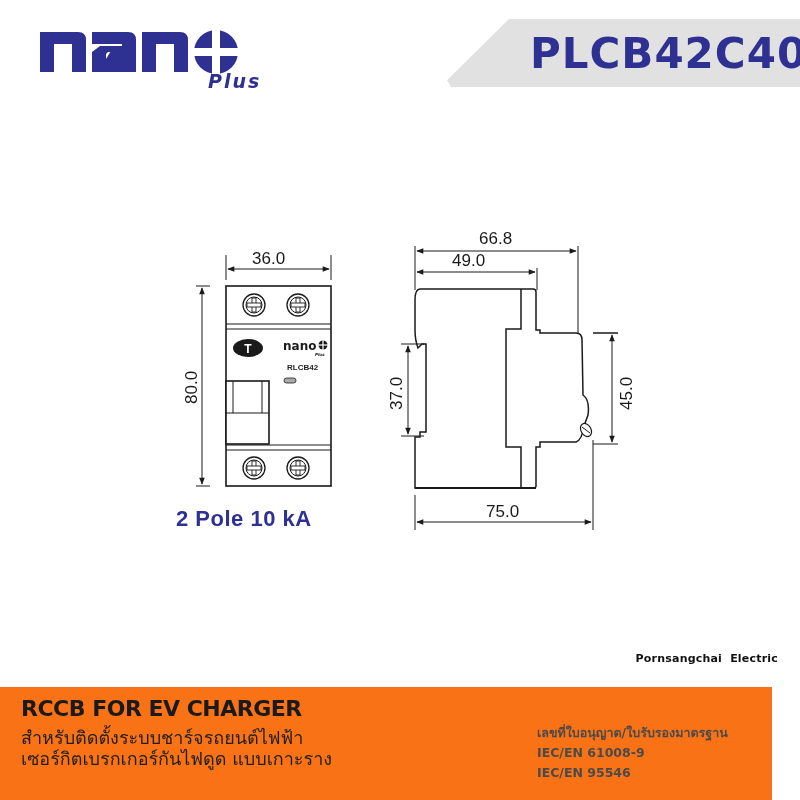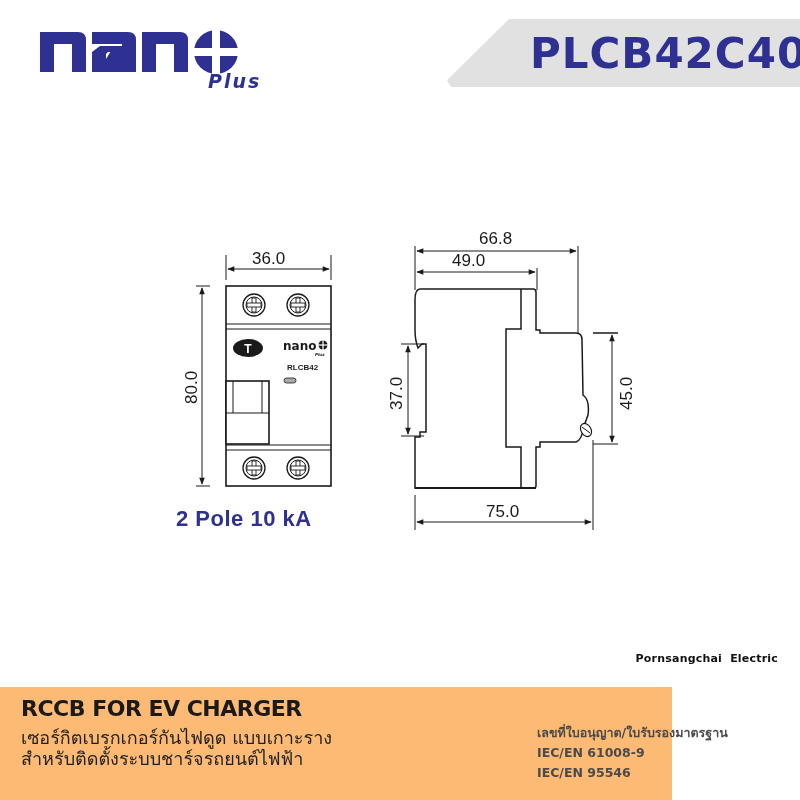--- a/index.html
+++ b/index.html
@@ -35,22 +35,22 @@
     color: #2e3192; letter-spacing: 0.5px;
   }
 
   .company {
     position: absolute; right: 22px; top: 652px;
     font-family: "DejaVu Sans", sans-serif; font-weight: bold; font-size: 11px; color: #111;
     letter-spacing: 0.2px; white-space: pre;
   }
 
   .footer {
-    position: absolute; left: 0; top: 687px; width: 672px; height: 113px;
-    background: #fdba74;
+    position: absolute; left: 0; top: 687px; width: 772px; height: 113px;
+    background: #f97316;
   }
   .product-title {
     position: absolute; left: 21px; top: 9px;
     font-family: "DejaVu Sans", sans-serif; font-weight: bold; font-size: 22px; color: #1a1a1a;
     letter-spacing: -0.5px;
   }
   .product-desc {
     position: absolute; left: 21px; top: 40px; width: 460px;
     font-family: "DejaVu Sans", sans-serif; font-size: 18px; line-height: 21px; color: #1f1f1f;
   }
@@ -189,21 +189,21 @@
   </g>
 </svg>
 
 <div class="pole-label">2 Pole 10 kA</div>
 
 <div class="company">Pornsangchai  Electric</div>
 
 <div class="footer">
   <div class="product-title">RCCB FOR EV CHARGER</div>
   <div class="product-desc">
+    <div>สำหรับติดตั้งระบบชาร์จรถยนต์ไฟฟ้า</div>
     <div>เซอร์กิตเบรกเกอร์กันไฟดูด แบบเกาะราง</div>
-    <div>สำหรับติดตั้งระบบชาร์จรถยนต์ไฟฟ้า</div>
   </div>
   <div class="cert-block">
     <div>เลขที่ใบอนุญาต/ใบรับรองมาตรฐาน</div>
     <div>IEC/EN 61008-9</div>
     <div>IEC/EN 95546</div>
   </div>
 </div>
 
 </body></html>

